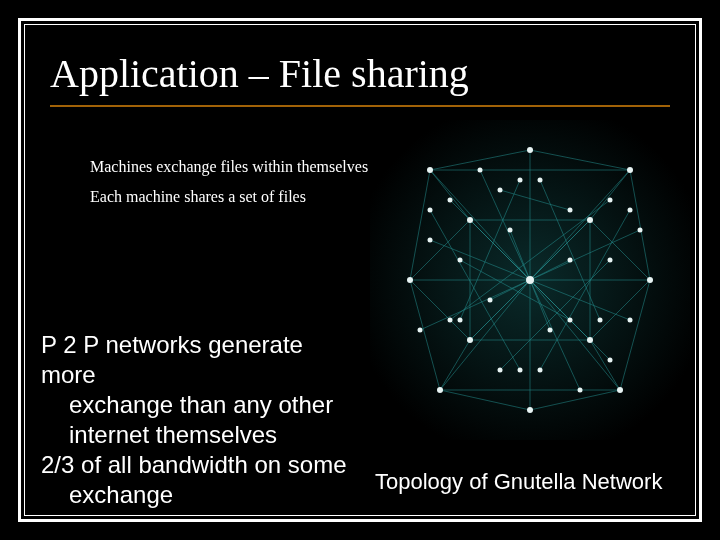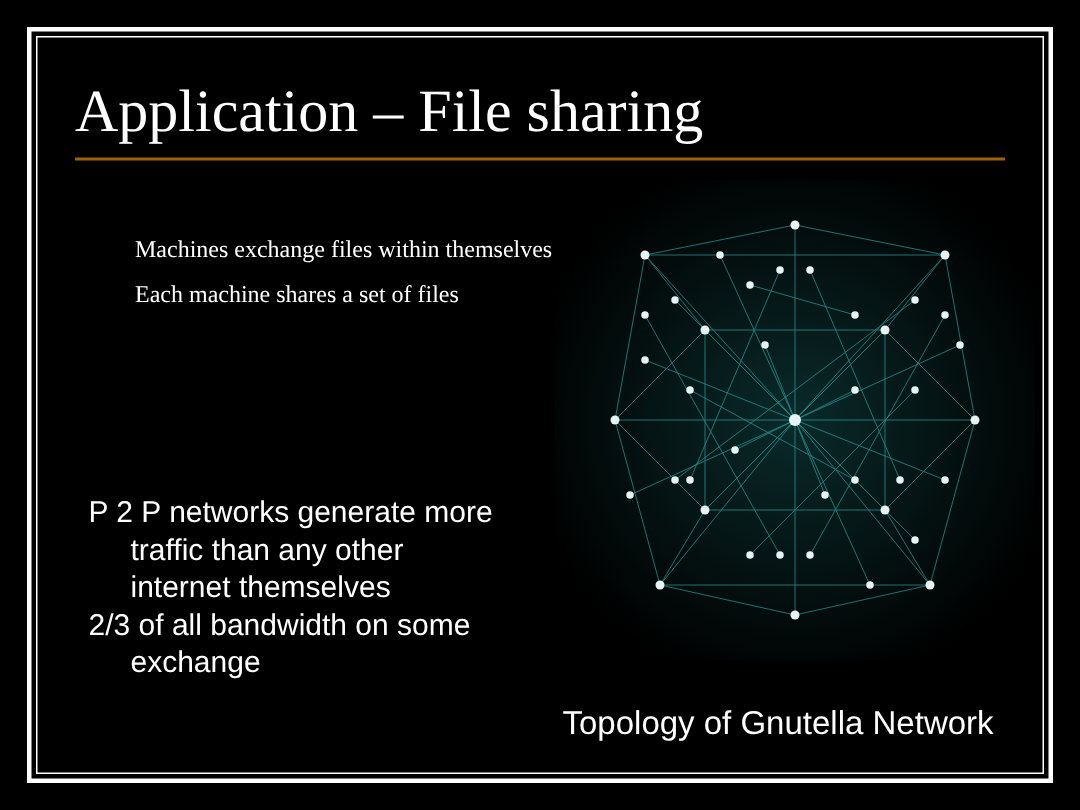--- a/index.html
+++ b/index.html
@@ -53,26 +53,26 @@
     font-family: Garamond, "Times New Roman", serif;
     font-size: 16px;
     line-height: 1.4;
   }
   .bullets li {
     list-style: none;
     margin-bottom: 8px;
   }
   .body-text {
     position: absolute;
-    left: 59px;
+    left: 41px;
     top: 330px;
     width: 320px;
     color: #fff;
     font-family: Arial, Helvetica, sans-serif;
-    font-size: 20px;
+    font-size: 24px;
     line-height: 1.25;
   }
   .body-text p {
     margin: 0 0 0 0;
   }
   .body-text .indent {
     padding-left: 28px;
     text-indent: -0px;
   }
   .caption {
@@ -107,21 +107,21 @@
 
   <div class="title">Application – File sharing</div>
 
   <ul class="bullets">
     <li>Machines exchange files within themselves</li>
     <li>Each machine shares a set of files</li>
   </ul>
 
   <div class="body-text">
     <p>P 2 P networks generate more</p>
-    <p class="indent">traffic than any other</p>
+    <p class="indent">exchange than any other</p>
     <p class="indent">internet themselves</p>
     <p>2/3 of all bandwidth on some</p>
     <p class="indent">exchange</p>
   </div>
 
   <div class="graph">
     <svg viewBox="0 0 320 320">
       <g stroke="#2aa5a5" stroke-width="0.6" opacity="0.75">
         <line x1="160" y1="160" x2="60" y2="50"></line>
           <line x1="160" y1="160" x2="260" y2="50"></line>

